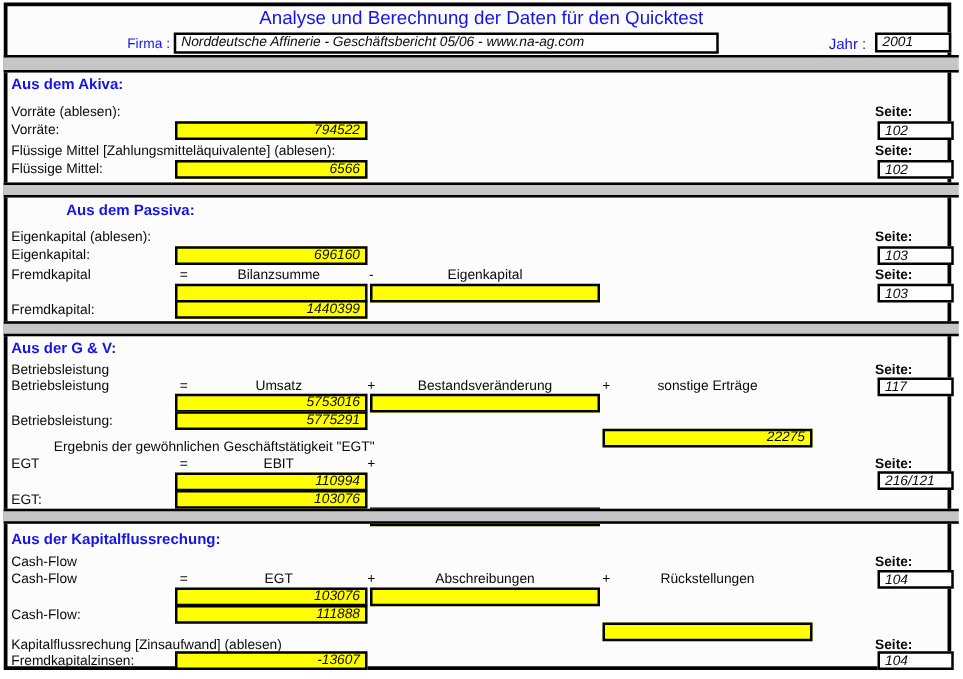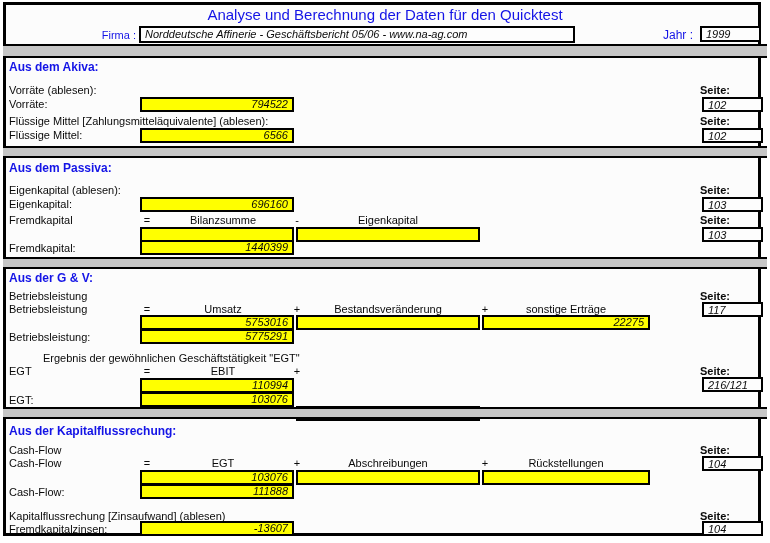--- a/index.html
+++ b/index.html
@@ -18,57 +18,57 @@
   .sep{left:3px;width:764px;height:12px;background:#c6c6c6;
        border-top:2px solid #000;border-bottom:2px solid #000;box-sizing:border-box;}
   .ycell{background:#ffff00;border:2px solid #000;height:15px;box-sizing:border-box;
          font-style:italic;text-align:right;padding:0 4px;line-height:11px;font-size:11px;}
   .box{border:2px solid #000;box-sizing:border-box;background:#fdfdfd;
        font-style:italic;padding:0 4px;line-height:12px;font-size:11px;}
   .seitelbl{left:700px;width:60px;font-weight:bold;height:13px;line-height:13px;}
   .sbox{left:702px;width:61px;height:15px;}
   .c1{left:140px;width:154px;}
   .c2{left:296px;width:184px;}
-  .c3{left:482px;width:168px;}
+  .c3{left:482px;width:168px;margin-top:28px;}
   .op{width:14px;text-align:center;height:13px;line-height:13px;}
   .w1{left:150px;width:146px;text-align:center;height:13px;line-height:13px;}
   .w2{left:304px;width:168px;text-align:center;height:13px;line-height:13px;}
   .w3{left:492px;width:148px;text-align:center;height:13px;line-height:13px;}
   .firma-box{left:139px;top:26px;width:436px;height:17px;line-height:13px;}
   .jahr-box{left:700px;top:26px;width:61px;height:16px;}
 </style>
 </head>
 <body>
 
 <div id="page">
   <div id="sheet"></div>
 
   <div class="abs title">Analyse und Berechnung der Daten für den Quicktest</div>
   <div class="abs blue bold" style="left:40px;top:29px;width:96px;text-align:right;">Firma :</div>
   <div class="abs box ital firma-box">Norddeutsche Affinerie  -  Geschäftsbericht 05/06  -  www.na-ag.com</div>
   <div class="abs blue bold" style="left:645px;top:28px;width:48px;text-align:right;font-size:12px;">Jahr :</div>
-  <div class="abs box ital jahr-box">1999</div>
+  <div class="abs box ital jahr-box">2001</div>
 
   <div class="abs sep" style="top:44px;height:14px;"></div>
 
   <div class="abs heading" style="top:60px;">Aus dem Akiva:</div>
   <div class="abs lbl" style="top:84px;">Vorräte (ablesen):</div>
   <div class="abs seitelbl" style="top:84px;">Seite:</div>
   <div class="abs lbl bold" style="top:98px;">Vorräte:</div>
   <div class="abs ycell c1" style="top:97px;">794522</div>
   <div class="abs box sbox" style="top:97px;">102</div>
   <div class="abs lbl" style="top:115px;">Flüssige Mittel [Zahlungsmitteläquivalente] (ablesen):</div>
   <div class="abs seitelbl" style="top:115px;">Seite:</div>
   <div class="abs lbl bold" style="top:129px;">Flüssige Mittel:</div>
   <div class="abs ycell c1" style="top:128px;">6566</div>
   <div class="abs box sbox" style="top:128px;">102</div>
 
   <div class="abs sep" style="top:146px;"></div>
 
-  <div class="abs heading" style="top:161px;">Aus dem Passiva:</div>
+  <div class="abs heading" style="top:161px;margin-left:44px;">Aus dem Passiva:</div>
   <div class="abs lbl" style="top:184px;">Eigenkapital (ablesen):</div>
   <div class="abs seitelbl" style="top:184px;">Seite:</div>
   <div class="abs lbl bold" style="top:198px;">Eigenkapital:</div>
   <div class="abs ycell c1" style="top:197px;">696160</div>
   <div class="abs box sbox" style="top:197px;">103</div>
   <div class="abs lbl" style="top:214px;">Fremdkapital</div>
   <div class="abs op" style="left:140px;top:214px;">=</div>
   <div class="abs w1" style="top:214px;">Bilanzsumme</div>
   <div class="abs op" style="left:290px;top:214px;">-</div>
   <div class="abs w2" style="top:214px;">Eigenkapital</div>

